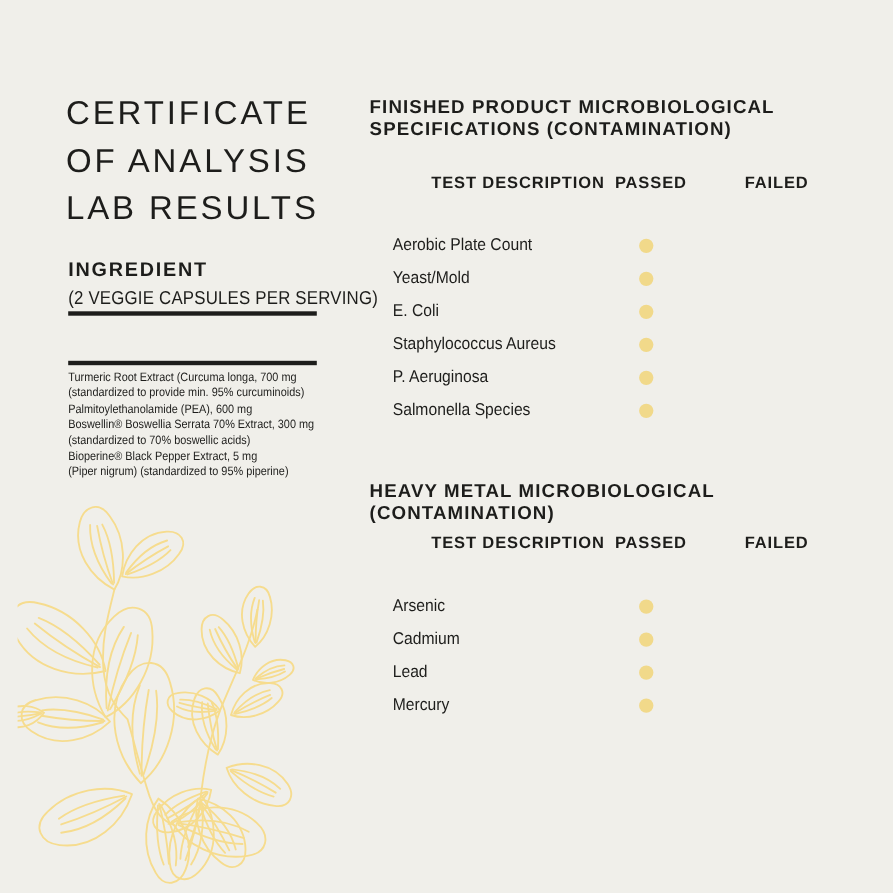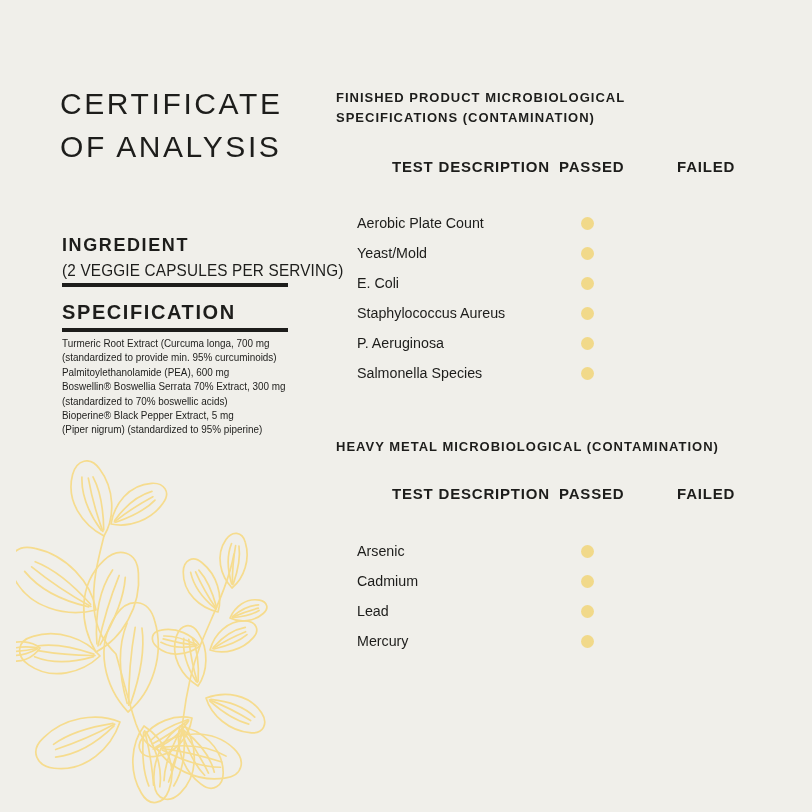--- a/index.html
+++ b/index.html
@@ -42,21 +42,21 @@
     font-size:11px;line-height:14.4px;
   }
   .cond{display:inline-block;transform:scaleX(0.9);transform-origin:0 50%;white-space:nowrap;}
   .spec-line{white-space:nowrap;transform:scaleX(0.9);transform-origin:0 0;}
 
   
   .table-block{position:absolute;left:336px;width:460px;}
   .table-1{top:88px;}
   .table-2{top:437px;}
   .table-title{
-    font-size:13px;line-height:20px;font-weight:700;letter-spacing:1px;
+    font-size:17px;line-height:20px;font-weight:700;letter-spacing:1px;
   }
   .thead{position:absolute;left:0;width:460px;height:20px;}
   .table-1 .thead{top:70px;}
   .table-2 .thead{top:48px;}
   .th{position:absolute;font-size:15px;font-weight:700;letter-spacing:0.8px;top:0;}
   .th-test{left:20px;margin-left:36px;}
   .th-passed{left:223px;}
   .th-failed{left:341px;}
   .tbody{position:absolute;left:0;width:460px;}
   .table-1 .tbody{top:120px;}
@@ -81,28 +81,28 @@
   .leaves path{fill:none;stroke:currentColor;stroke-width:1.7;stroke-linecap:round;stroke-linejoin:round;}
 </style>
 </head>
 <body>
 
 <div class="canvas">
 
   <div class="main-title">
     <div>CERTIFICATE</div>
     <div>OF ANALYSIS</div>
+    <div>LAB RESULTS</div>
   </div>
 
   <div class="section-heading heading-ingredient">INGREDIENT</div>
   <div class="serving-note"><span class="cond">(2 VEGGIE CAPSULES PER SERVING)</span></div>
 
   <div class="divider divider-1"></div>
 
-  <div class="section-heading heading-specification">SPECIFICATION</div>
 
   <div class="divider divider-2"></div>
 
   <div class="spec-text">
     <div class="spec-line">Turmeric Root Extract (Curcuma longa, 700 mg</div>
     <div class="spec-line">(standardized to provide min. 95% curcuminoids)</div>
     <div class="spec-line">Palmitoylethanolamide (PEA), 600 mg</div>
     <div class="spec-line">Boswellin® Boswellia Serrata 70% Extract, 300 mg</div>
     <div class="spec-line">(standardized to 70% boswellic acids)</div>
     <div class="spec-line">Bioperine® Black Pepper Extract, 5 mg</div>

